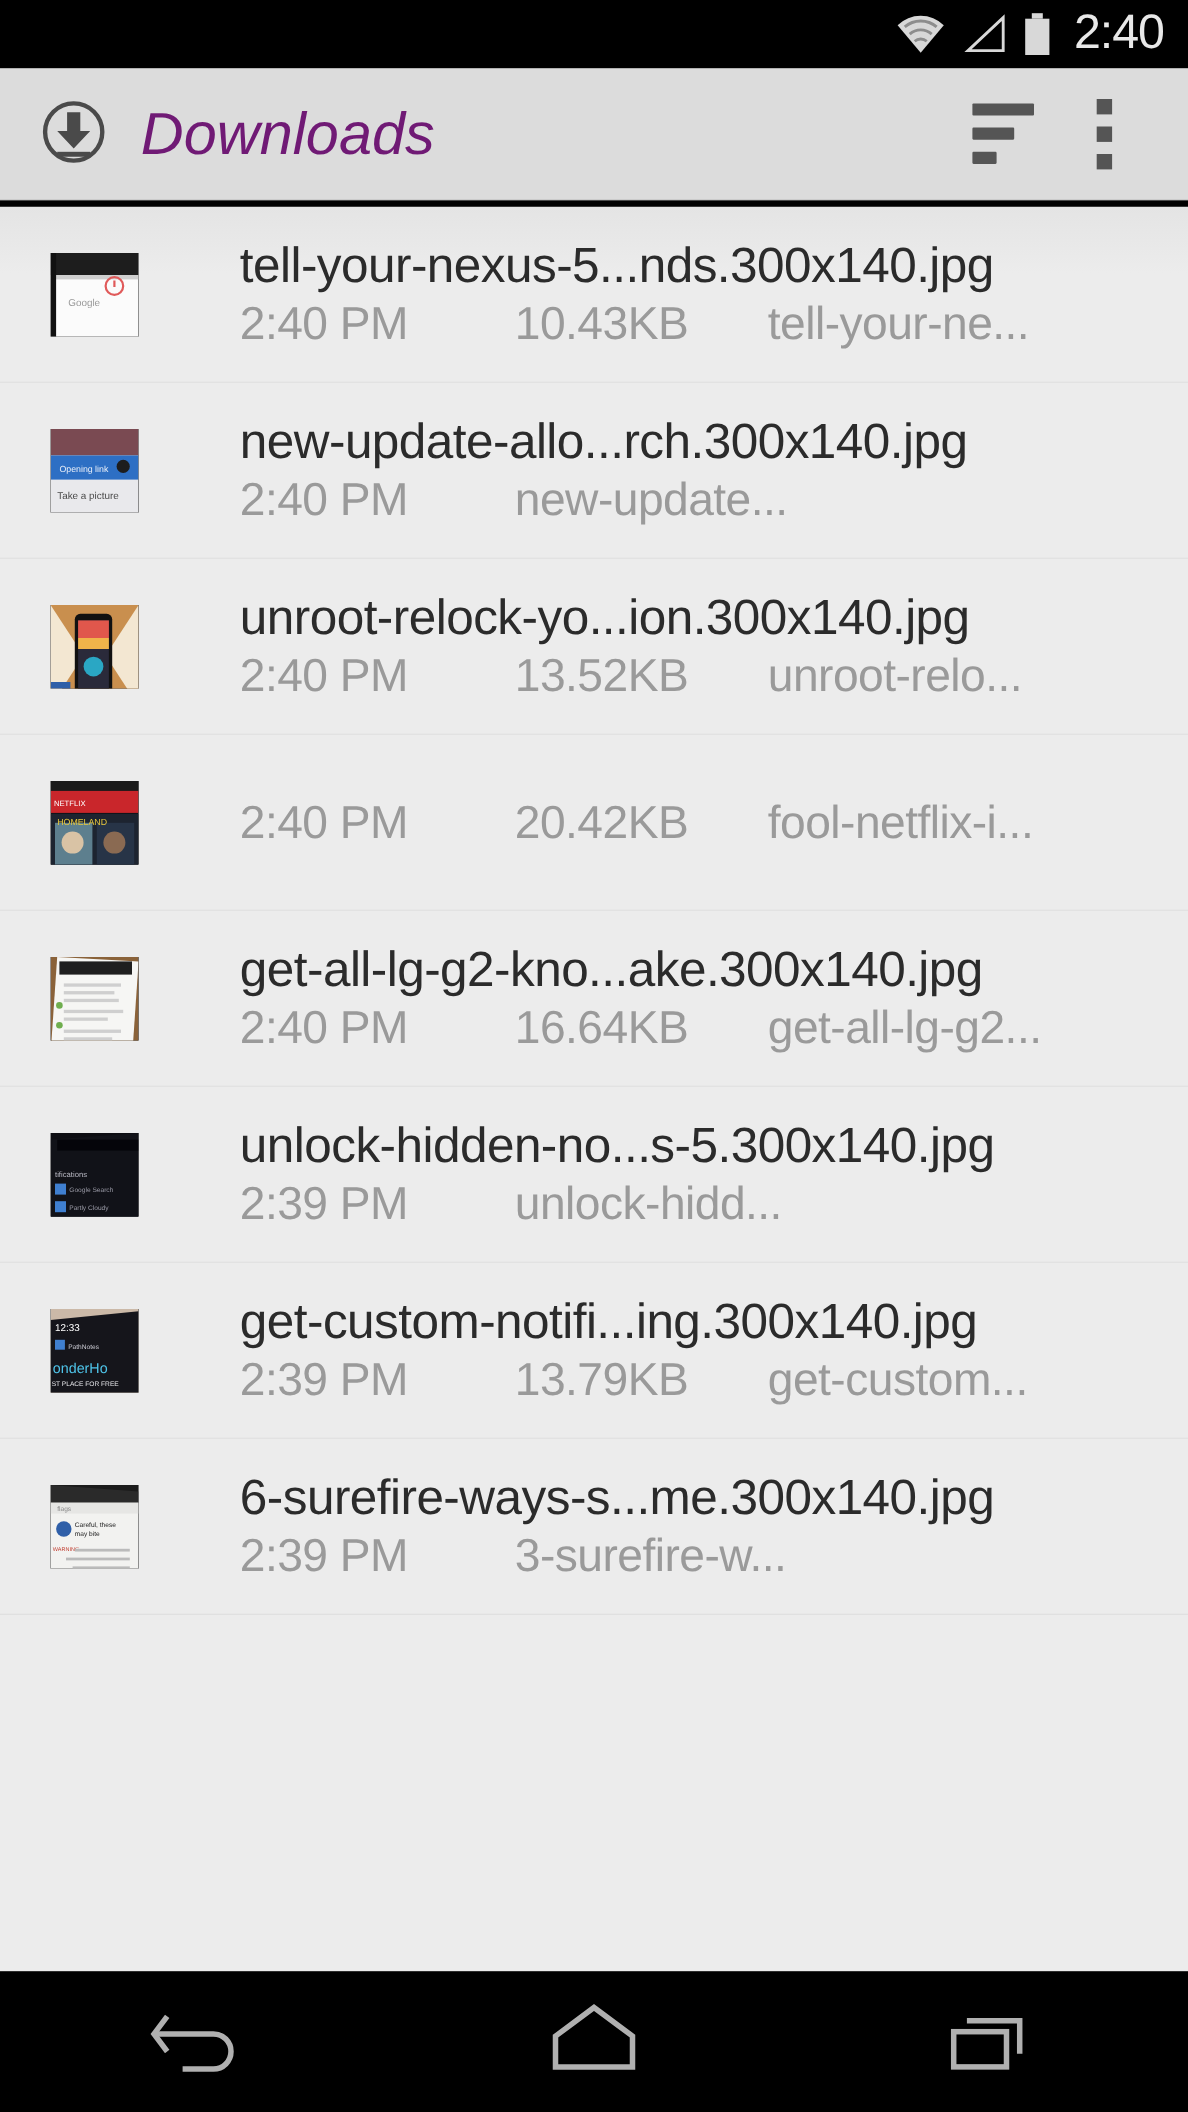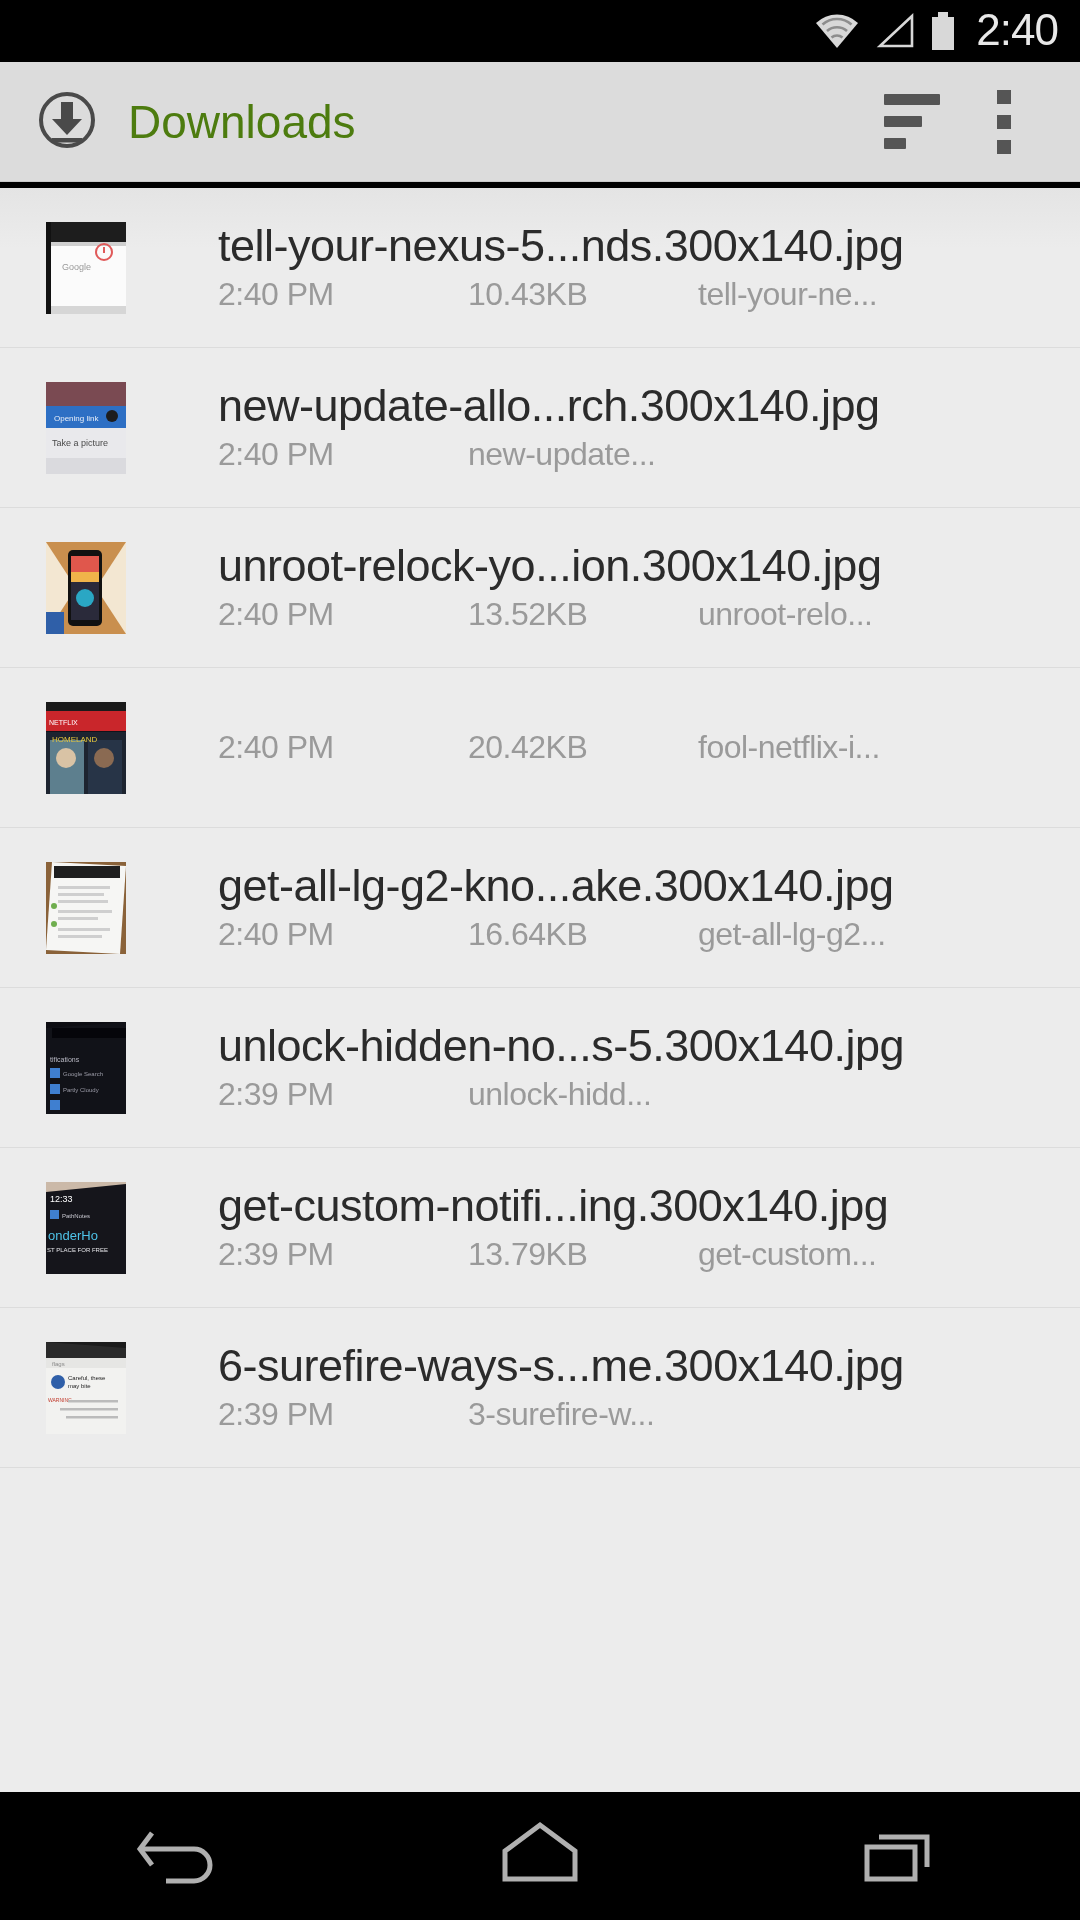--- a/index.html
+++ b/index.html
@@ -28,22 +28,22 @@
   .actionbar {
     flex:0 0 120px; height:120px;
     background:#dcdcdc;
     display:flex; align-items:center;
     padding-left:36px; padding-right:30px;
     border-bottom:1px solid #c9c9c9;
     position:relative;
   }
   .app-icon { width:62px; height:62px; flex:0 0 62px; }
   .app-title {
-    font-size:46px; color:#4d7c0f; margin-left:30px;
-    font-weight:400; letter-spacing:0px; white-space:nowrap;
+    font-size:54px; color:#701a75; margin-left:30px;
+    font-weight:400; letter-spacing:0px; white-space:nowrap;font-style:italic;
   }
   .ab-spacer { flex:1 1 auto; }
   .ab-btn {
     width:92px; height:92px; display:flex;
     align-items:center; justify-content:center;
     flex:0 0 92px;
   }
   .sort-icon { display:flex; flex-direction:column; gap:11px; align-items:flex-start; }
   .sort-icon i { display:block; height:11px; background:#555; border-radius:1px; }
   .sort-icon i:nth-child(1){ width:56px; }
@@ -61,31 +61,31 @@
     position:relative;
   }
   .row {
     height:160px; display:flex; align-items:center;
     padding-left:46px; padding-right:24px;
     border-bottom:1px solid #dcdcdc;
     background:#ececec;
   }
   .row:first-child { background:linear-gradient(to bottom,#e4e4e4 0%, #ececec 38%); }
   .thumb {
-    width:80px; height:92px; flex:0 0 80px;
+    width:80px; height:76px; flex:0 0 80px;
     margin-right:44px; overflow:hidden; position:relative;
     background:#222;
   }
   .thumb .tw { position:absolute; inset:0; }
   .meta-wrap { flex:1 1 auto; min-width:0; display:flex; flex-direction:column; gap:6px;margin-left:48px; }
   .fname {
     font-size:45px; color:#2b2b2b; white-space:nowrap;
     letter-spacing:-0.5px; line-height:1.05;
   }
-  .subrow { display:flex; align-items:center; font-size:32px; color:#9a9a9a; letter-spacing:-0.5px; }
+  .subrow { display:flex; align-items:center; font-size:42px; color:#9a9a9a; letter-spacing:-0.5px; }
   .s-time { width:250px; flex:0 0 250px; }
   .s-size { width:230px; flex:0 0 230px; }
   .s-src  { flex:1 1 auto; white-space:nowrap; overflow:hidden; }
 
   
   .navbar {
     flex:0 0 128px; height:128px; background:#000;
     display:flex; align-items:center; justify-content:space-around;
   }
   .nav-btn { width:180px; height:128px; display:flex; align-items:center; justify-content:center; }

